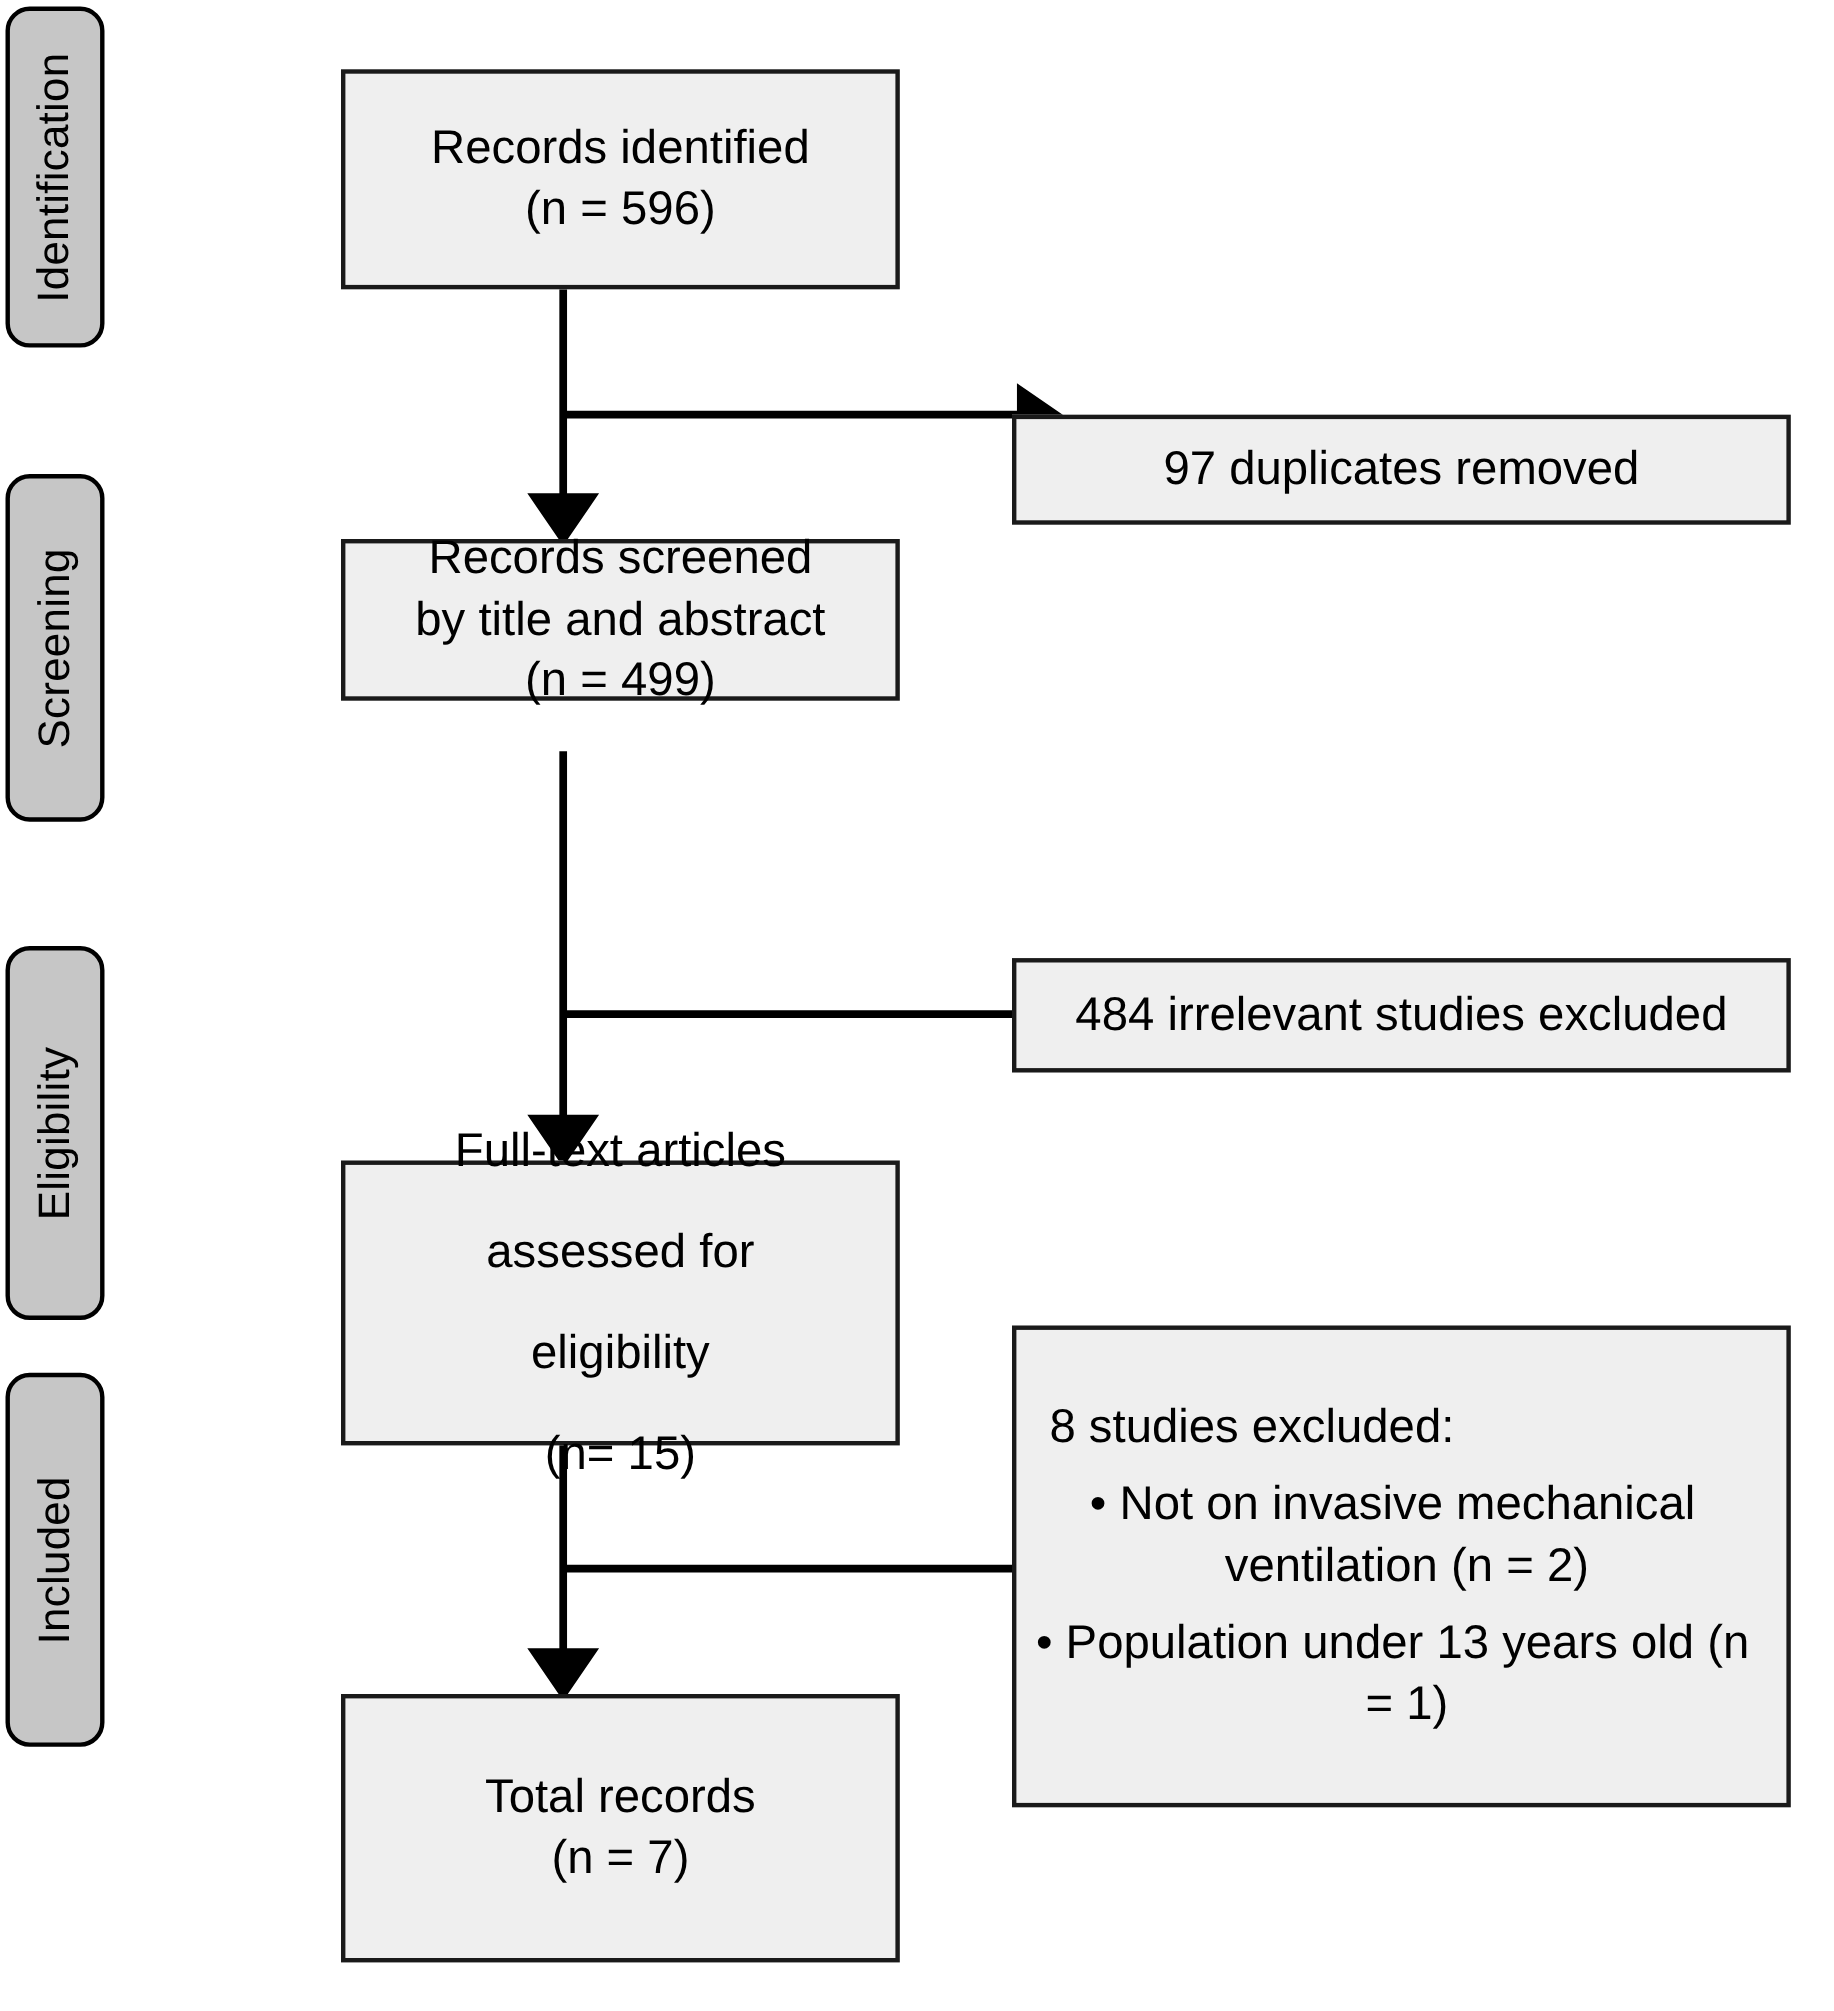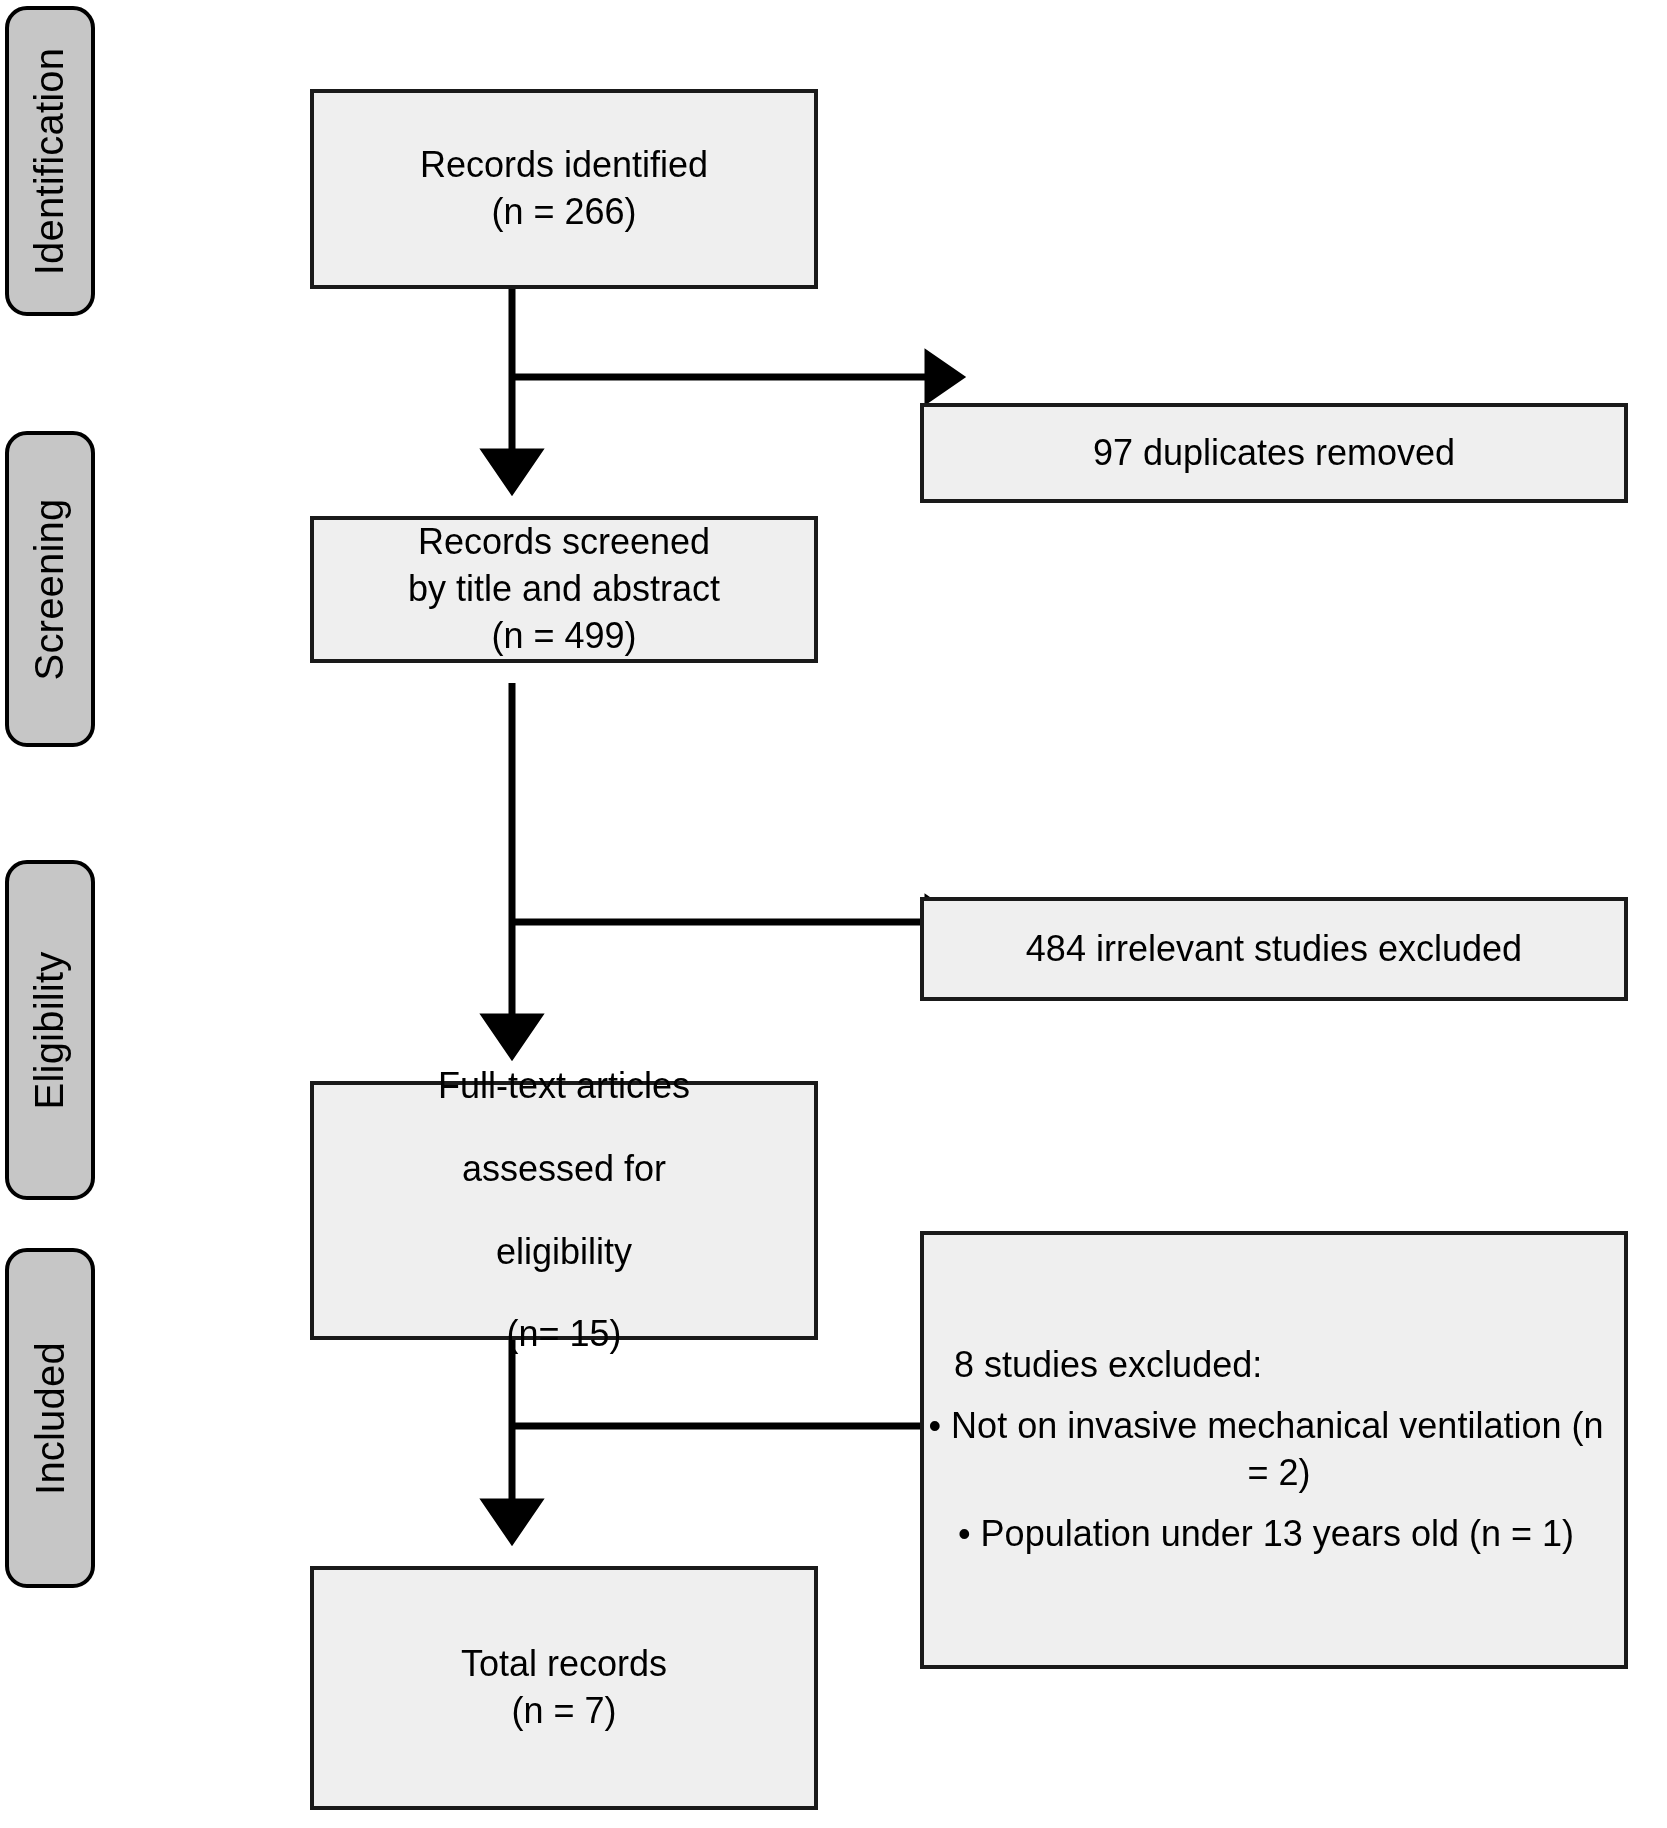--- a/index.html
+++ b/index.html
@@ -45,25 +45,24 @@
   .flow-box {
     position: absolute;
     background: #efefef;
     border: 4px solid #1a1a1a;
     box-sizing: border-box;
     display: flex;
     flex-direction: column;
     align-items: center;
     justify-content: center;
     text-align: center;
-    font-size: 36px;
+    font-size: 43px;
     line-height: 1.30;
     color: #000000;
     padding: 4px 10px;
-    margin-top: 26px;
   }
   .flow-box .line { display: block; width: 100%; }
 
   .box-left  { left: 310px; width: 508px; }
   .box-right { left: 920px; width: 708px; }
 
   
   .excl-box {
     align-items: flex-end;
     justify-content: center;
@@ -128,21 +127,21 @@
       <line x1="512" y1="1114" x2="512" y2="1505"></line>
       <polygon points="486,1502 538,1502 512,1540"></polygon>
 
       <line x1="512" y1="1426" x2="930" y2="1426"></line>
       <polygon points="928,1404 928,1448 960,1426"></polygon>
     </g>
   </svg>
 
   <div class="flow-box box-left" style="top:63px; height:200px;">
     <span class="line">Records identified</span>
-    <span class="line">(n = 266)</span>
+    <span class="line">(n = 596)</span>
   </div>
 
   <div class="flow-box box-right" style="top:377px; height:100px;">
     <span class="line">97 duplicates removed</span>
   </div>
 
   <div class="flow-box box-left" style="top:490px; height:147px;">
     <span class="line">Records screened</span>
     <span class="line">by title and abstract</span>
     <span class="line">(n = 499)</span>

